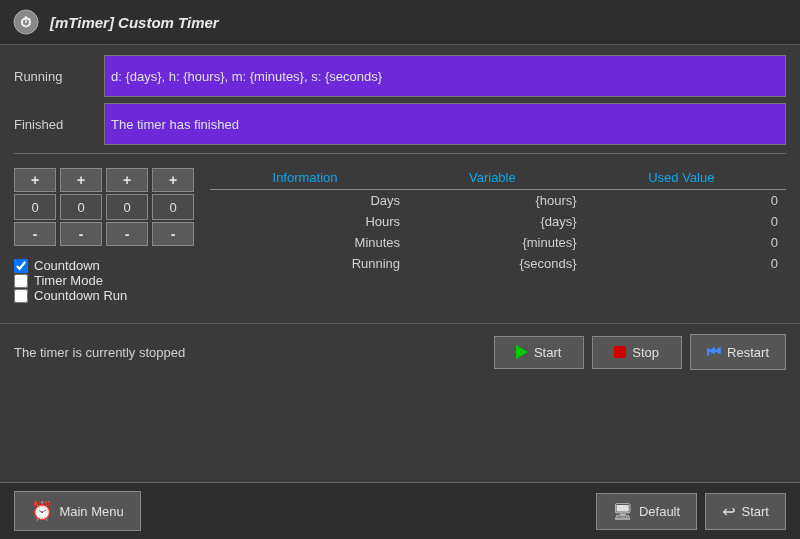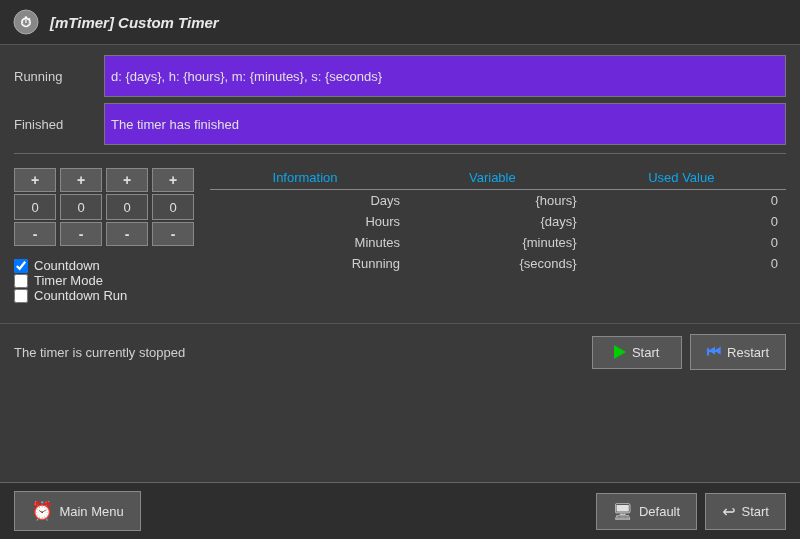--- a/index.html
+++ b/index.html
@@ -321,20 +321,24 @@
   </div>
 </div>
 
 <div class="status-bar">
   <span class="status-text">The timer is currently stopped</span>
   <button class="action-btn">
     <span class="icon-play"></span>
     <span>Start</span>
   </button>
   <button class="action-btn">
+    <span class="icon-stop"></span>
+    <span>Stop</span>
+  </button>
+  <button class="action-btn">
     <span style="color:#4488ff;font-size:16px;font-weight:bold;">⏮</span>
     <span>Restart</span>
   </button>
 </div>
 
 <div class="bottom-bar">
   <button class="bottom-btn">
     <span style="font-size:18px;">⏰</span>
     <span>Main Menu</span>
   </button>

